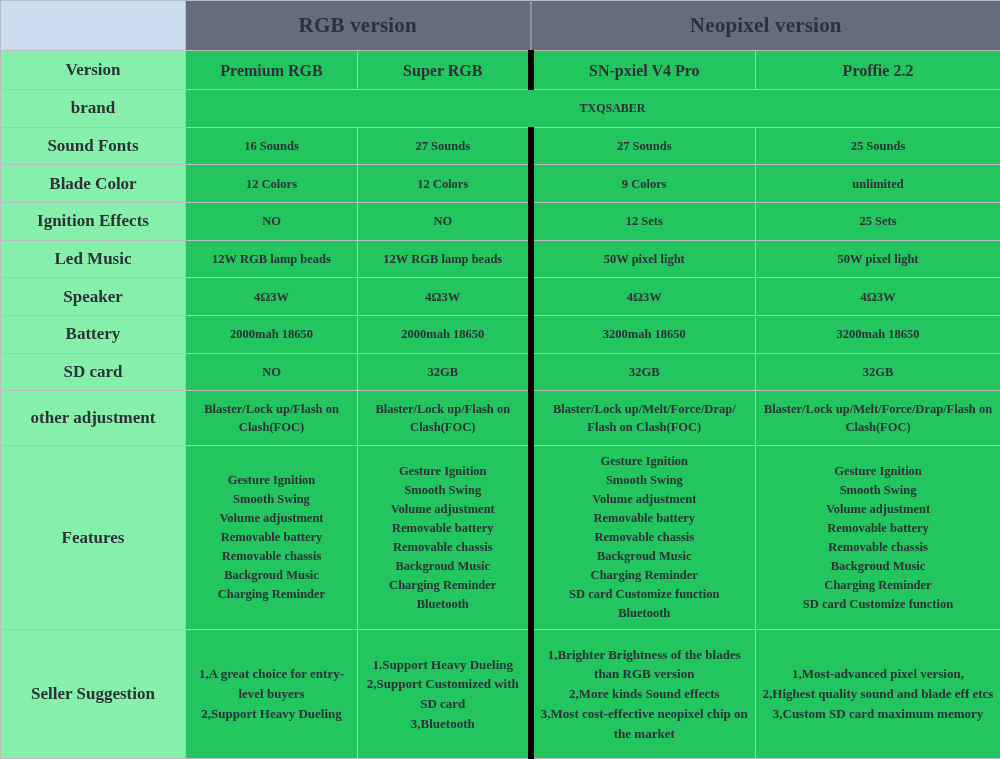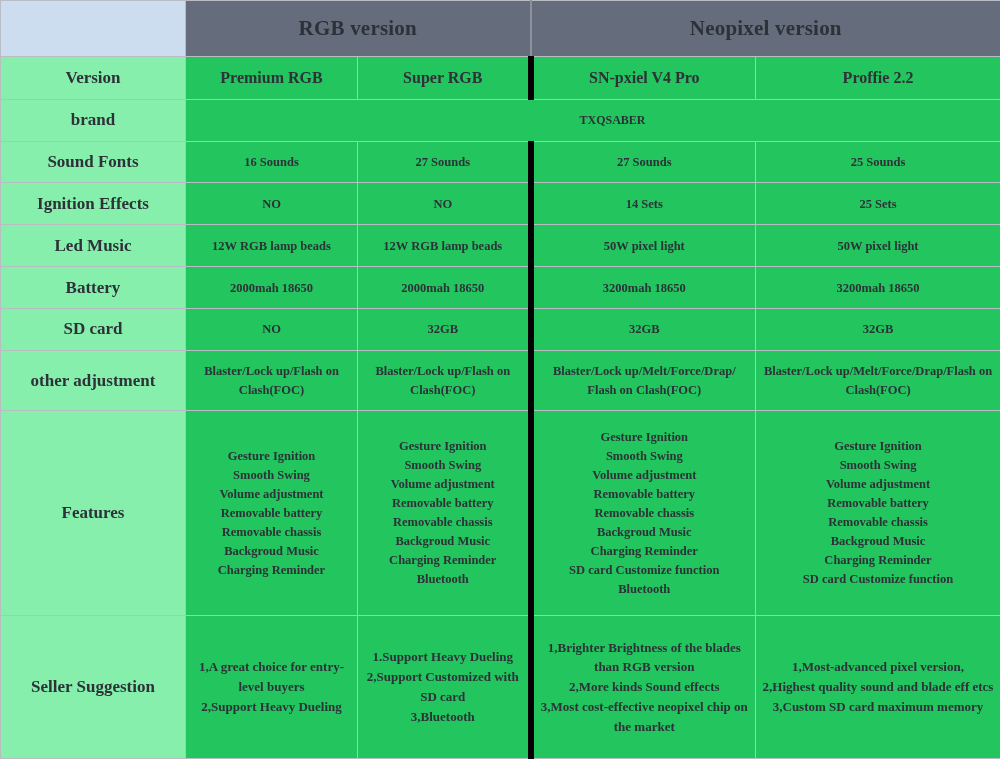--- a/index.html
+++ b/index.html
@@ -129,38 +129,52 @@
     </tr>
 
     <tr style="height:36px">
       <td class="row-label">Sound Fonts</td>
       <td class="value-cell">16 Sounds</td>
       <td class="value-cell">27 Sounds</td>
       <td class="value-cell sec-divider">27 Sounds</td>
       <td class="value-cell">25 Sounds</td>
     </tr>
 
+    <tr style="height:36px">
+      <td class="row-label">Blade Color</td>
+      <td class="value-cell">12 Colors</td>
+      <td class="value-cell">12 Colors</td>
+      <td class="value-cell sec-divider">9 Colors</td>
+      <td class="value-cell">unlimited</td>
+    </tr>
 
 
     <tr style="height:36px">
       <td class="row-label">Ignition Effects</td>
       <td class="value-cell">NO</td>
       <td class="value-cell">NO</td>
-      <td class="value-cell sec-divider">14 Sets</td>
+      <td class="value-cell sec-divider">12 Sets</td>
       <td class="value-cell">25 Sets</td>
     </tr>
 
     <tr style="height:36px">
       <td class="row-label">Led Music</td>
       <td class="value-cell">12W RGB lamp beads</td>
       <td class="value-cell">12W RGB lamp beads</td>
       <td class="value-cell sec-divider">50W pixel light</td>
       <td class="value-cell">50W pixel light</td>
     </tr>
 
+    <tr style="height:36px">
+      <td class="row-label">Speaker</td>
+      <td class="value-cell">4Ω3W</td>
+      <td class="value-cell">4Ω3W</td>
+      <td class="value-cell sec-divider">4Ω3W</td>
+      <td class="value-cell">4Ω3W</td>
+    </tr>
 
     <tr style="height:36px">
       <td class="row-label">Battery</td>
       <td class="value-cell">2000mah 18650</td>
       <td class="value-cell">2000mah 18650</td>
       <td class="value-cell sec-divider">3200mah 18650</td>
       <td class="value-cell">3200mah 18650</td>
     </tr>
 
     <tr style="height:36px">

